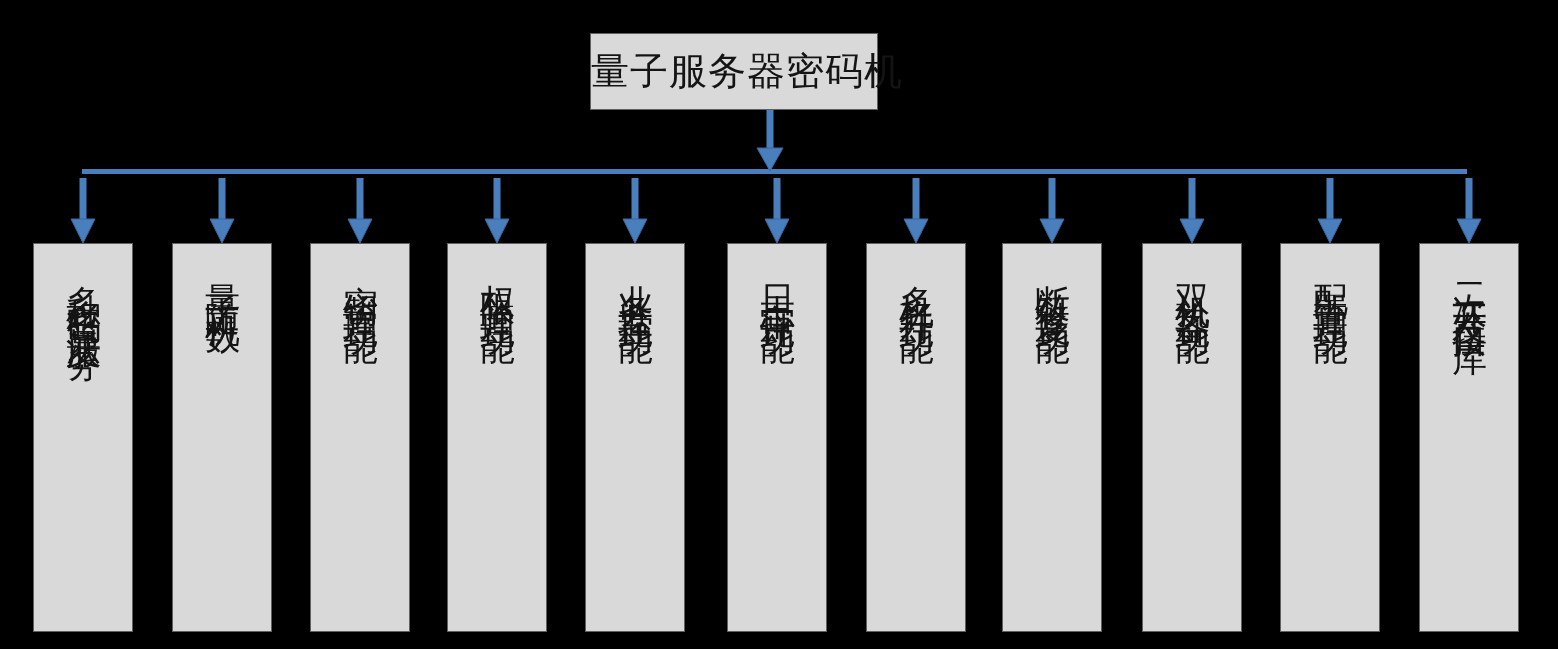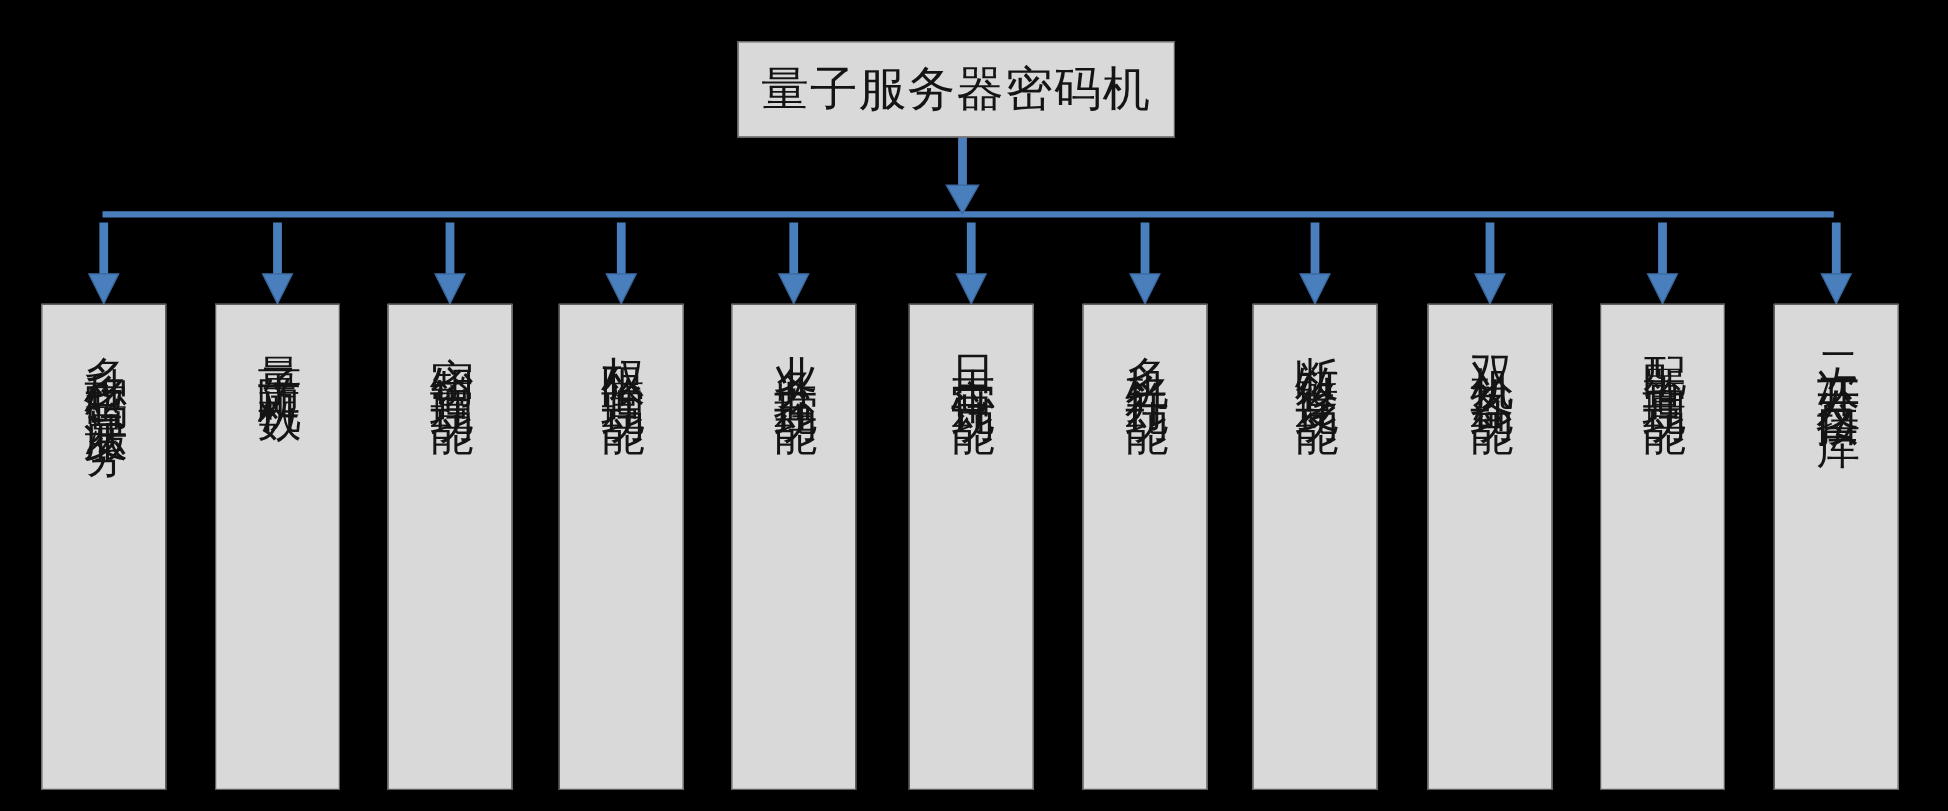--- a/index.html
+++ b/index.html
@@ -11,22 +11,22 @@
     overflow: hidden;
     font-family: "DejaVu Serif", "Liberation Serif", serif;
   }
   .node {
     position: absolute;
     background: #d9d9d9;
     border: 1px solid #606060;
     box-sizing: border-box;
   }
   .root-node {
-    left: 590px; top: 33px; width: 350px; height: 77px;
-    display: flex; align-items: center; justify-content: center;
+    left: 590px; top: 33px; width: 288px; height: 77px;
+    display: flex; align-items: center; justify-content: flex-start;
   }
   .root-label {
     font-size: 38px; color: #141414; white-space: nowrap; letter-spacing: 1px;
   }
   .fbox {
     top: 243px; width: 100px; height: 389px;
     display: flex; justify-content: center; align-items: flex-start;
   }
   .fbox-label {
     writing-mode: vertical-lr;

